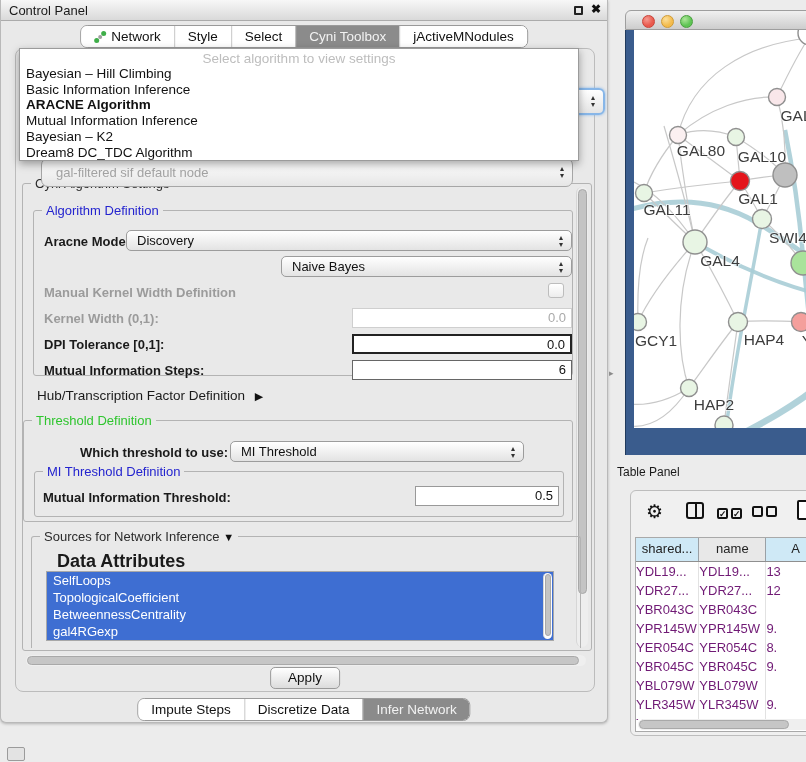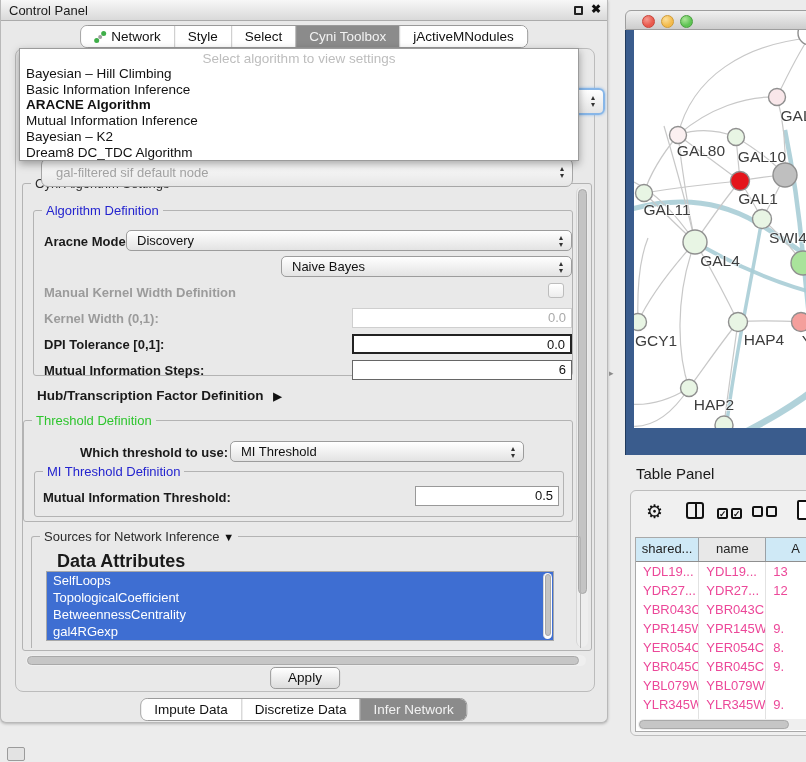--- a/index.html
+++ b/index.html
@@ -107,21 +107,21 @@
   .light.green  { left:54px; background:radial-gradient(circle at 35% 30%, #aee69a, #5fc454 60%); border:1px solid #48a03e; }
   #net-frame { position:absolute; left:0; top:20px; width:100%; height:425px;
     background:#3a5c8d; border-left:1px solid #203a5c; }
   #net-canvas { position:absolute; left:8px; top:0; width:192px; height:398px; background:#fff; overflow:hidden; }
   #net-canvas svg { display:block; }
   .edge-thin  { fill:none; stroke:#c8c8c8; stroke-width:1.2; }
   .edge-thick { fill:none; stroke:#a9cdd6; opacity:.9; }
   .node-label { font-family:"Liberation Sans",sans-serif; font-size:15.5px; fill:#3d3d3d;
     text-anchor:middle; paint-order:stroke; stroke:#ffffff; stroke-width:2px; stroke-opacity:.6; }
 
-  #table-panel-title { position:absolute; left:636px; top:465px; font-size:15px; color:#1a1a1a; }
+  #table-panel-title { position:absolute; left:617px; top:465px; font-size:12px; color:#1a1a1a; }
 
   
   #table-window { position:absolute; left:630px; top:490px; width:200px; height:246px;
     background:#f0f0f0; border:1px solid #bdbdbd; border-radius:6px; }
   .ticon { position:absolute; top:11px; }
   .gear { font-size:19px; color:#111; line-height:20px; }
   .cols-icon { width:18px; height:17px; border:2px solid #111; border-radius:3px; }
   .cols-icon::before { content:""; position:absolute; left:7px; top:0; width:2px; height:13px; background:#111; }
   .chk { display:inline-block; width:11px; height:11px; border:2px solid #111; border-radius:2px;
     margin-right:3px; font-size:9px; line-height:8px; text-align:center; color:#111; }
@@ -129,21 +129,21 @@
   .file-icon { width:16px; height:20px; border:2px solid #111; border-radius:2px; background:#fff; }
 
   .ttable { position:absolute; left:4px; top:46px; width:192px; height:195px; background:#fff;
     border:1px solid #a9a9a9; overflow:hidden; }
   .thead { display:flex; height:24px; border-bottom:1px solid #8f8f8f; }
   .th { font-size:13px; line-height:22px; text-align:center; border-right:1px solid #9aa0a5; color:#222; }
   .th.c1 { width:68px; background:#cfe9f6; } .th.c2 { width:72px; background:#e8e8e8; }
   .th.c3 { width:64px; background:#cfe9f6; }
   .tbody { height:158px; overflow:hidden; }
   .trow { display:flex; height:19px; }
-  .tc { font-size:13px; line-height:19px; padding-left:7px; color:#ec4899; border-right:1px solid #e2e2e2; white-space:nowrap; overflow:hidden; }
+  .tc { font-size:13px; line-height:19px; color:#701a75; border-right:1px solid #e2e2e2; white-space:nowrap; overflow:hidden; }
   .tc.c1 { width:68px; } .tc.c2 { width:72px; } .tc.c3 { width:64px; }
 
   #splitter-handle { position:absolute; left:609px; top:368px; font-size:9px; color:#8a8a8a; }
   #mini-panel-icon { position:absolute; left:7px; top:747px; width:18px; height:14px;
     border:1px solid #9b9b9b; border-radius:2px; background:#e3e3e3; }
 </style>
 </head>
 <body>
 
 <div id="control-window">
@@ -205,21 +205,21 @@
         <span class="row-label disabled" style="left:10px; top:100px;">Kernel Width (0,1):</span>
         <div class="tfield disabled" style="left:318px; top:97px; width:220px;">0.0</div>
 
         <span class="row-label" style="left:10px; top:126px;">DPI Tolerance [0,1]:</span>
         <div class="tfield focused" style="left:318px; top:123px; width:220px;">0.0</div>
 
         <span class="row-label" style="left:10px; top:152px;">Mutual Information Steps:</span>
         <div class="tfield plain" style="left:318px; top:149px; width:220px;">6</div>
       </div>
 
-      <div class="abs" style="left:14px; top:204px; font-size:13.5px;font-weight:bold;">
+      <div class="abs" style="left:14px; top:204px; font-size:13.5px;">
         <span>Hub/Transcription Factor Definition</span>
         <span class="tri" style="margin-left:6px;">▶</span>
       </div>
 
       <div class="group" style="left:0; top:236px; width:550px; height:102px;">
         <span class="legend green">Threshold Definition</span>
 
         <span class="row-label" style="left:56px; top:24px;">Which threshold to use:</span>
         <div class="combo" style="left:206px; top:20px; width:294px;">
           <span>MI Threshold</span>
@@ -272,21 +272,21 @@
     <span class="stepper" style="top:2px;"></span>
   </div>
 
   <div class="ghost-combo">
     <span>gal-filtered sif default node</span>
     <span class="stepper" style="top:4px;"></span>
   </div>
 
   <div class="tabbar" id="bottom-tabs">
     <div class="tab">
-        <span>Impute Data</span>
+        <span>Impute Steps</span>
       </div>
     <div class="tab">
         <span>Discretize Data</span>
       </div>
     <div class="tab selected">
         <span>Infer Network</span>
       </div>
   </div>
 </div>
 

